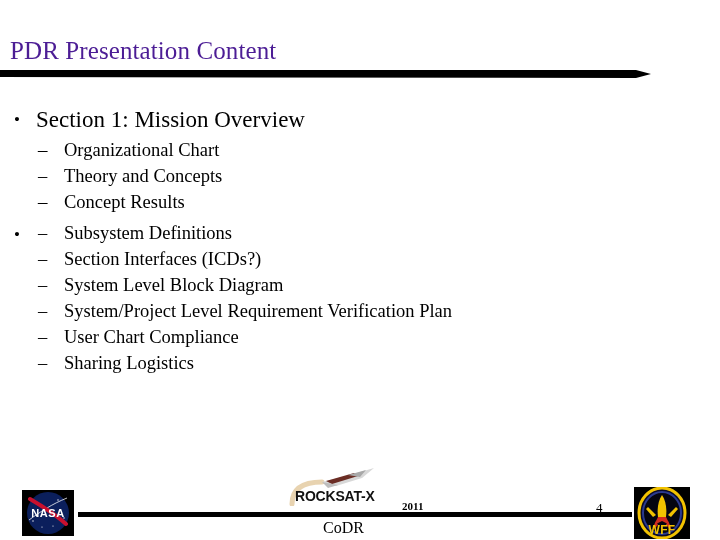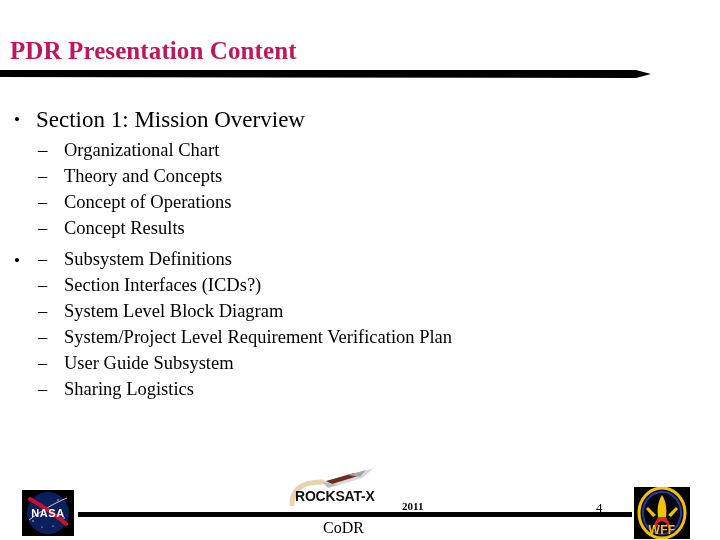--- a/index.html
+++ b/index.html
@@ -25,22 +25,21 @@
 
   
   .title {
     position: absolute;
     left: 10px;
     top: 36px;
     font-size: 25px;
     line-height: 30px;
     letter-spacing: 0.1px;
     white-space: nowrap;
-    color: #be185d;
-    font-weight: bold;
+    color: #4c1d95;
   }
 
   
   .title-rule {
     position: absolute;
     left: 0px;
     top: 69px;
     width: 651px;
     height: 10px;
   }
@@ -183,21 +182,20 @@
     <div class="lvl2">
       <span class="mark">–</span>
       <span>Organizational Chart</span>
     </div>
     <div class="lvl2">
       <span class="mark">–</span>
       <span>Theory and Concepts</span>
     </div>
     <div class="lvl2">
       <span class="mark">–</span>
-      <span>Concept of Operations</span>
     </div>
     <div class="lvl2">
       <span class="mark">–</span>
       <span>Concept Results</span>
     </div>
 
     <div class="group-gap"></div>
 
     <div class="lvl1">
       <span class="mark">•</span>
@@ -214,21 +212,21 @@
     <div class="lvl2">
       <span class="mark">–</span>
       <span>System Level Block Diagram</span>
     </div>
     <div class="lvl2">
       <span class="mark">–</span>
       <span>System/Project Level Requirement Verification Plan</span>
     </div>
     <div class="lvl2">
       <span class="mark">–</span>
-      <span>User Guide Subsystem</span>
+      <span>User Chart Compliance</span>
     </div>
     <div class="lvl2">
       <span class="mark">–</span>
       <span>Sharing Logistics</span>
     </div>
 
   </div>
 
   <div class="footer-rule"></div>
 

